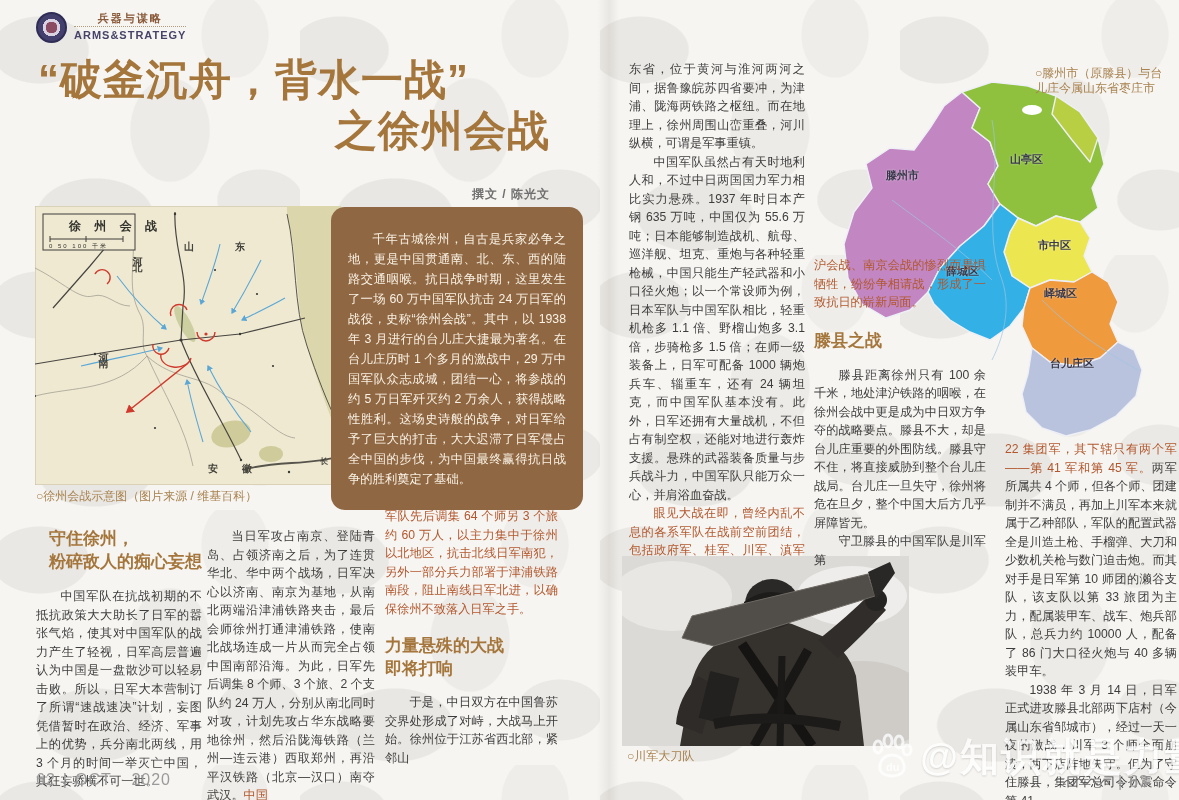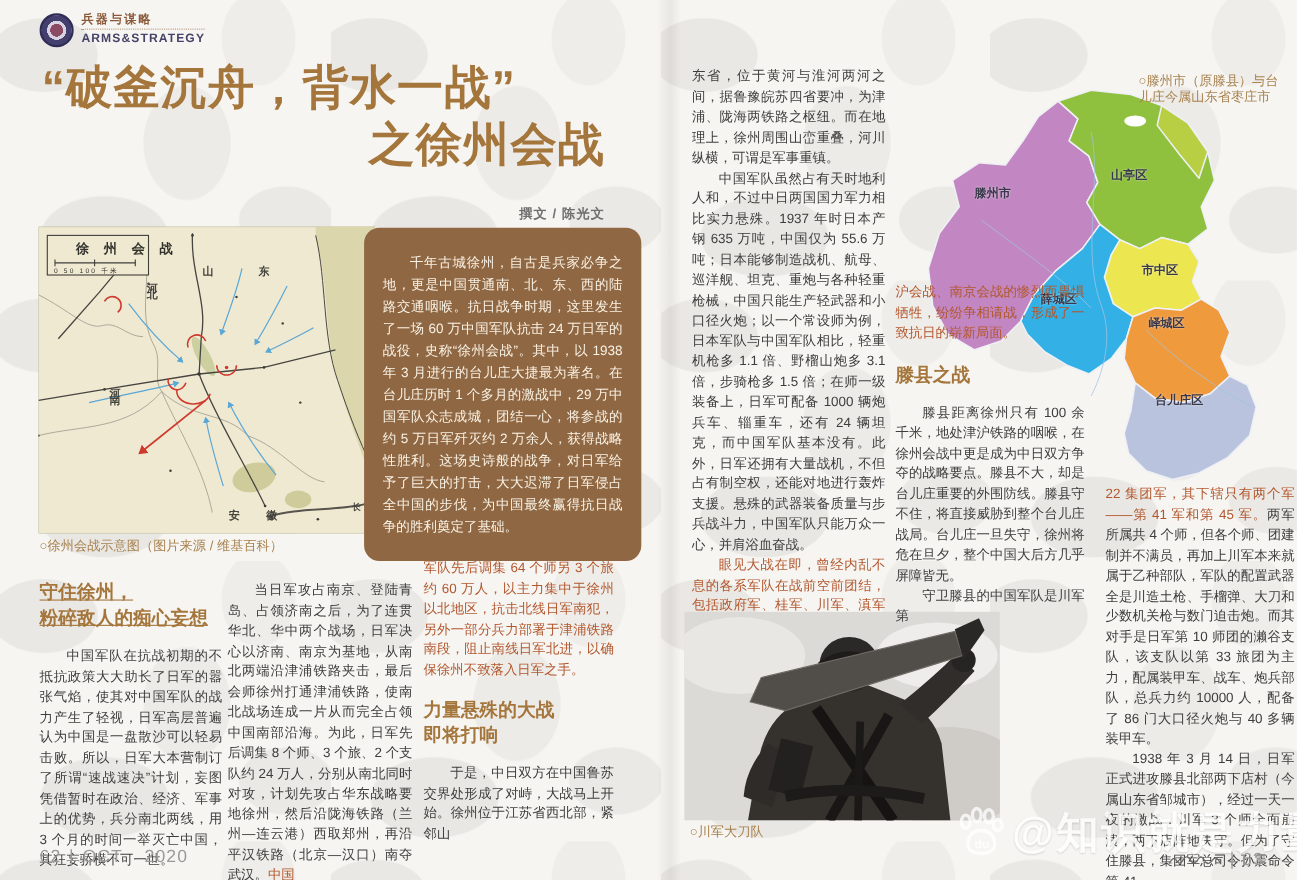--- a/index.html
+++ b/index.html
@@ -13,21 +13,21 @@
       radial-gradient(95px 60px at 95px 215px, #e9e7e3 60%, transparent 62%),
       radial-gradient(55px 70px at 235px 35px, #efede9 60%, transparent 62%),
       radial-gradient(70px 50px at 260px 200px, #ebe9e5 60%, transparent 62%);
     background-size:300px 255px;
   }
   .abs{position:absolute;}
   
   .logo-emblem{width:27px;height:27px;border-radius:50%;
     background:radial-gradient(circle at 50% 50%, #8a4b63 0 30%, #d8d2e2 31% 45%, #43406e 46% 100%);
     border:2px solid #2f2c55;}
-  .logo-cn{font-size:11px;font-weight:bold;color:#8a5a3a;letter-spacing:2px;line-height:12px;}
+  .logo-cn{font-size:11px;font-weight:bold;color:#8a5a3a;letter-spacing:2px;line-height:12px;text-align:center;}
   .logo-line{border-top:1px dotted #b09a7e;margin:2px 0;}
   .logo-en{font-size:11px;font-weight:bold;color:#474368;letter-spacing:1px;line-height:12px;}
   
   .title{color:#a5763c;font-weight:bold;font-size:42px;line-height:51px;letter-spacing:1px;}
   .title .l2{text-align:right;}
   .byline{margin-top:13px;text-align:right;font-size:12px;color:#6f6f6f;}
   
   .intro-box{background:#8f6743;border-radius:14px;color:#faf2e4;
     padding:22px 17px 0 17px;font-size:12.3px;line-height:20px;text-align:justify;}
   .intro-box p{margin:0;text-indent:2em;}
@@ -161,21 +161,21 @@
     <div class="abs mlabel vert sea" style="left:281px;top:66px;">黄海</div>
     <div class="abs mlabel" style="left:240px;top:250px;font-size:8px;letter-spacing:3px;">长江</div>
   </div>
   <div class="abs cap" style="left:36px;top:489px;">○徐州会战示意图（图片来源 / 维基百科）</div>
 
   <div class="abs intro-box" style="left:331px;top:207px;width:218px;height:281px;">
     <p>千年古城徐州，自古是兵家必争之地，更是中国贯通南、北、东、西的陆路交通咽喉。抗日战争时期，这里发生了一场 60 万中国军队抗击 24 万日军的战役，史称“徐州会战”。其中，以 1938 年 3 月进行的台儿庄大捷最为著名。在台儿庄历时 1 个多月的激战中，29 万中国军队众志成城，团结一心，将参战的约 5 万日军歼灭约 2 万余人，获得战略性胜利。这场史诗般的战争，对日军给予了巨大的打击，大大迟滞了日军侵占全中国的步伐，为中国最终赢得抗日战争的胜利奠定了基础。</p>
   </div>
 
   <div class="abs col" style="left:36px;top:527px;width:166px;">
-    <div class="h2" style="margin:0 0 14px 0;text-decoration:underline;">
+    <div class="h2" style="margin:0 0 14px 13px;">
       <div>守住徐州，</div>
       <div>粉碎敌人的痴心妄想</div>
     </div>
     <p class="ind">中国军队在抗战初期的不抵抗政策大大助长了日军的嚣张气焰，使其对中国军队的战力产生了轻视，日军高层普遍认为中国是一盘散沙可以轻易击败。所以，日军大本营制订了所谓“速战速决”计划，妄图凭借暂时在政治、经济、军事上的优势，兵分南北两线，用 3 个月的时间一举灭亡中国，其狂妄骄横不可一世。</p>
   </div>
 
   <div class="abs col" style="left:207px;top:527px;width:168px;">
     <p class="ind"><span>当日军攻占南京、登陆青岛、占领济南之后，为了连贯华北、华中两个战场，日军决心以济南、南京为基地，从南北两端沿津浦铁路夹击，最后会师徐州打通津浦铁路，使南北战场连成一片从而完全占领中国南部沿海。为此，日军先后调集 8 个师、3 个旅、2 个支队约 24 万人，分别从南北同时对攻，计划先攻占华东战略要地徐州，然后沿陇海铁路（兰州—连云港）西取郑州，再沿平汉铁路（北京—汉口）南夺武汉。</span><span class="em">中国</span></p>
   </div>
 

